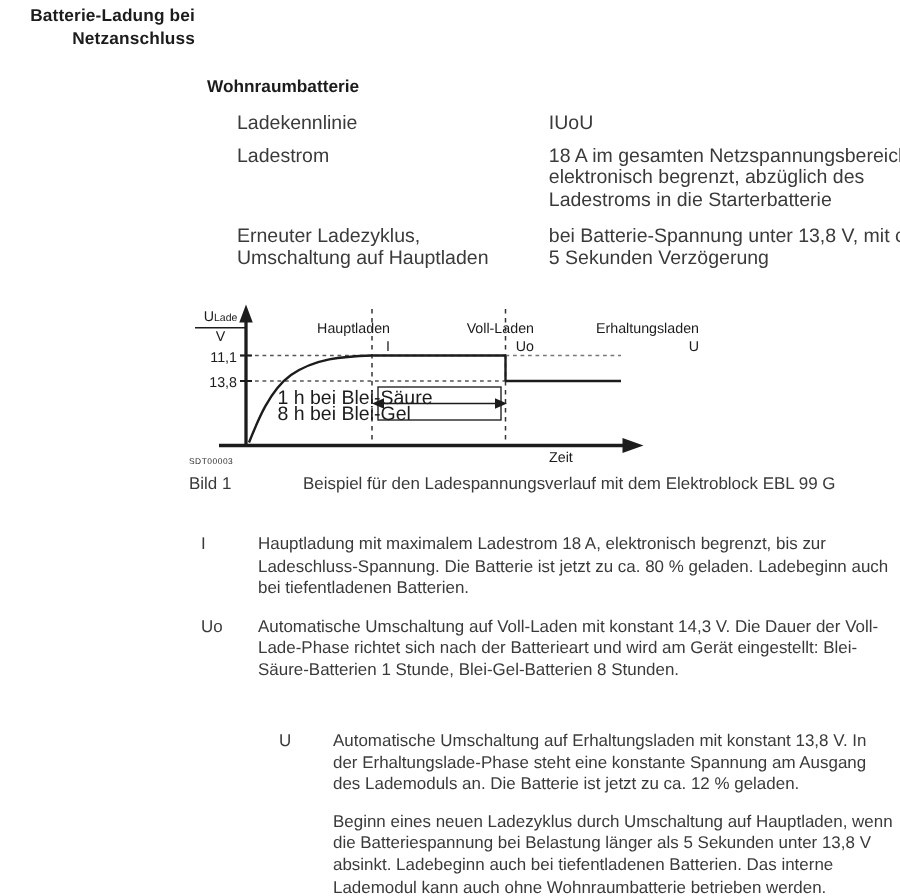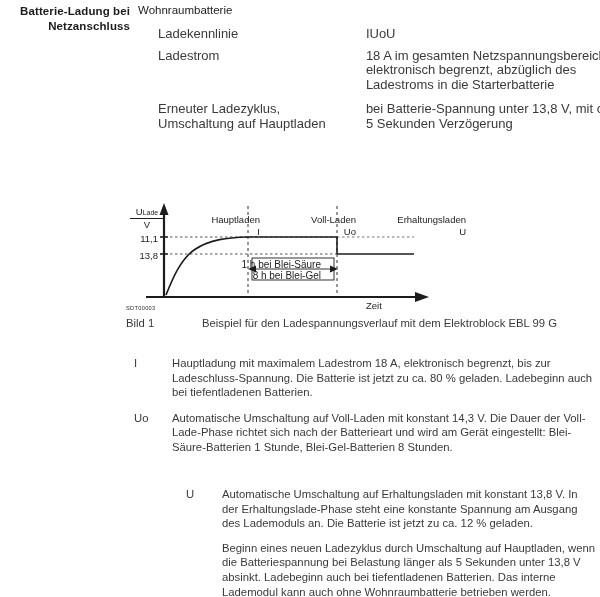--- a/index.html
+++ b/index.html
@@ -42,24 +42,25 @@
     letter-spacing: 0.1px;
   }
   .spec-area {
     position: absolute;
     left: 138px;
     top: 3px;
     width: 458px;
   }
   .spec-heading {
     font-size: 11.5px;
-    font-weight: normal;
+    font-weight: bold;
     color: #1c1c1c;
     line-height: 15px;
     margin-bottom: 9px;
+    margin-top: 48px;
   }
   table.spec {
     border-collapse: collapse;
     width: 458px;
     font-size: 13px;
     color: #3a3a3a;
     margin-left: 20px;
   }
   table.spec td {
     vertical-align: top;
@@ -125,23 +126,23 @@
     left: 242px;
     top: 100px;
     font-size: 9.5px;
     color: #1c1c1c;
   }
   .anno {
     position: absolute;
     left: 61px;
     top: 60px;
     width: 136px;
-    font-size: 10px;
-    color: #1c1c1c;
-    text-align: right;
+    font-size: 13px;
+    color: #1c1c1c;
+    text-align: left;
     line-height: 10.5px;
   }
   .anno div { height: 11px; }
   .figcode {
     position: absolute;
     left: 2px;
     top: 105px;
     font-size: 5.6px;
     letter-spacing: 0.35px;
     color: #2b2b2b;

